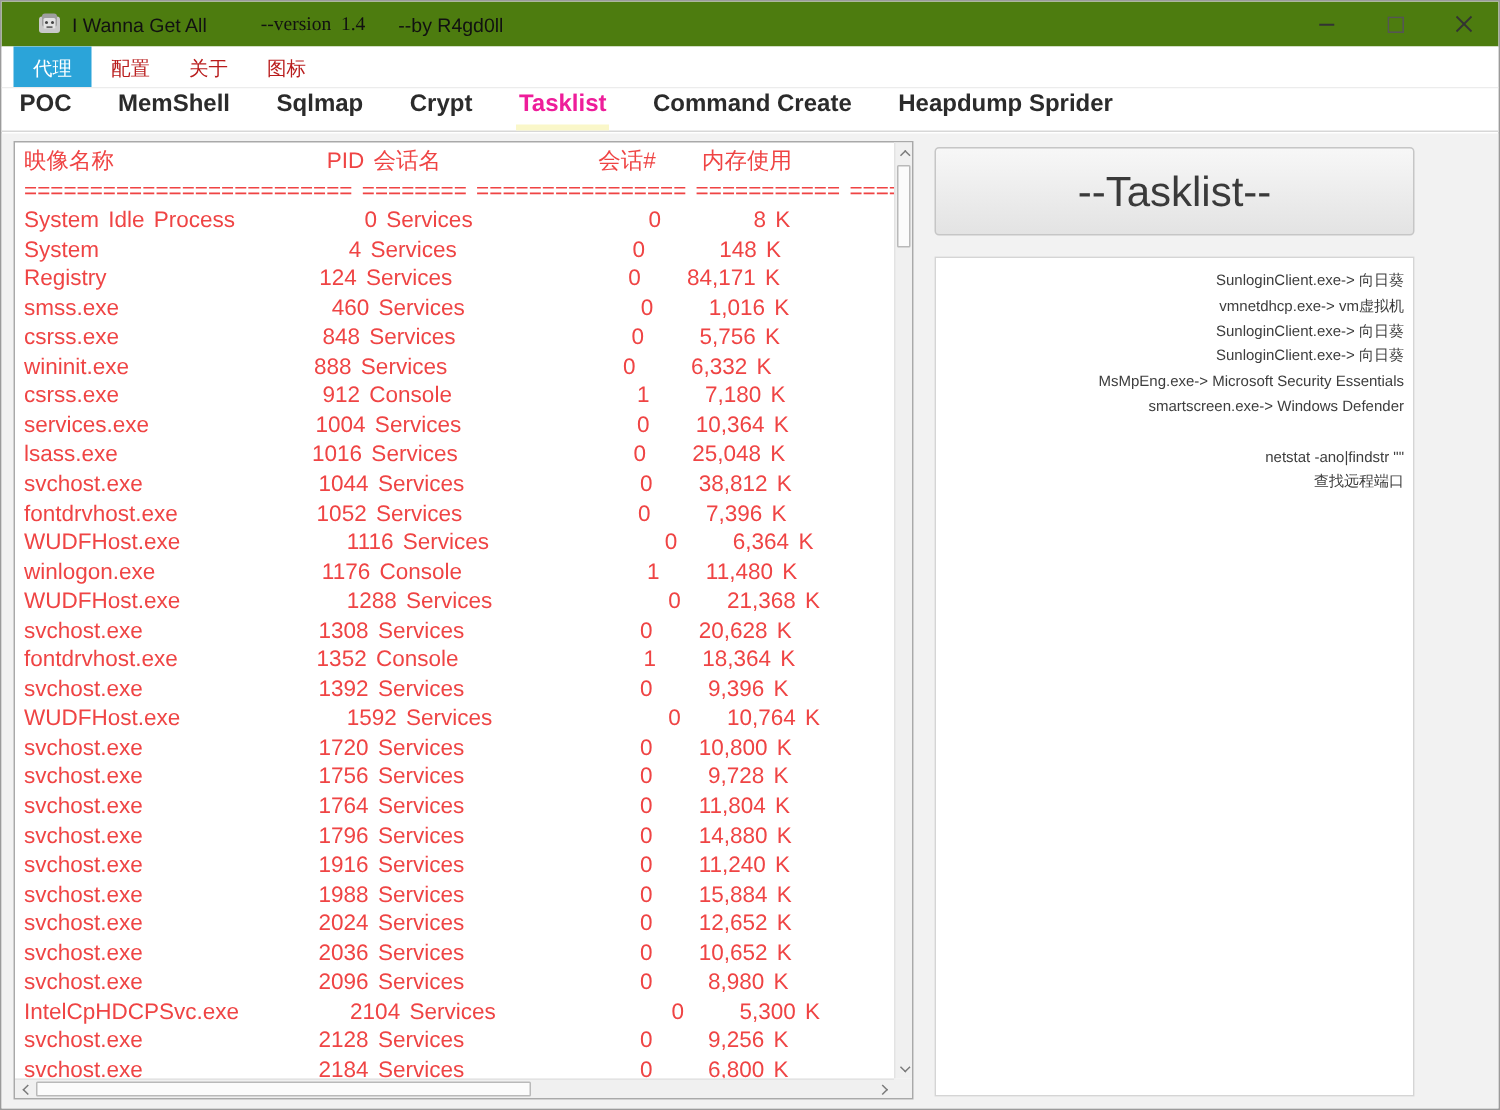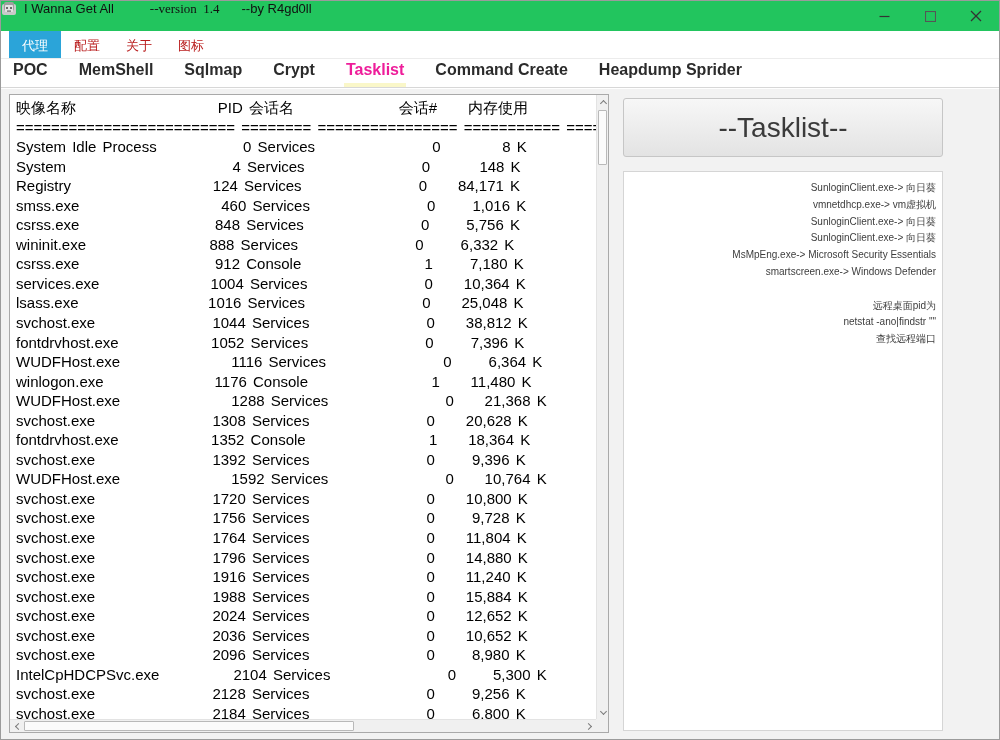--- a/index.html
+++ b/index.html
@@ -1,21 +1,21 @@
 <!DOCTYPE html>
 <html><head>
 <meta charset="utf-8">
 <style>
   * { margin:0; padding:0; box-sizing:border-box; }
   html,body { width:1000px; height:740px; }
   body { font-family:"Liberation Sans","DejaVu Sans",sans-serif; background:#ffffff; }
   .window { width:1000px; height:740px; border:1px solid #9b9b9b; background:#ffffff; position:relative; overflow:hidden; }
 
   
-  .titlebar { height:30px; display:flex; align-items:flex-start; padding-left:0; background:#22c55e; }
+  .titlebar { height:30px; display:flex; align-items:center; padding-left:24px; background:#4d7c0f; }
   .app-icon { width:16px; height:16px; display:inline-block; margin-right:7px; }
   .title-seg { font-size:13px; color:#111; white-space:pre; }
   .seg-version { margin-left:36px;font-family:Liberation Serif, serif; }
   .seg-author { margin-left:22px; }
   .win-controls { margin-left:auto; display:flex; height:30px; }
   .win-btn { width:46px; height:30px; border:none; background:transparent; display:flex; align-items:center; justify-content:center; cursor:default; }
 
   
   .menubar { height:28px; display:flex; align-items:stretch; padding-left:8px; background:#ffffff; border-bottom:1px solid #ececec; }
   .menu-item { font-size:13px; color:#b91c1c; padding:6px 13px 5px 13px; }
@@ -23,21 +23,21 @@
 
   
   .tabbar { height:29px; display:flex; align-items:flex-end; padding-left:10px; background:#ffffff; border-bottom:1px solid #d7d7d7; }
   .tab { font-size:16px; font-weight:bold; color:#2b2b2b; margin-right:27px; padding:5px 2px 4px 2px; border-bottom:4px solid transparent; }
 
   
   .content { position:absolute; top:88px; left:0; right:0; bottom:0; background:#f2f2f2; }
 
   .listbox { position:absolute; left:8px; top:5px; width:600px; height:639px; background:#ffffff; border:1px solid #a9a9a9; }
   .list-lines { position:absolute; left:0; top:0; right:12px; bottom:13px; overflow:hidden; padding:3px 0 0 6px; }
-  .list-line { font-size:15px; line-height:19.55px; color:#000000; white-space:pre; word-spacing:2px; }
+  .list-line { font-size:15px; line-height:19.55px; color:#ef4444; white-space:pre; word-spacing:2px; }
 
   
   .vscroll { position:absolute; top:0; right:0; bottom:13px; width:12px; background:#f0f0f0; border-left:1px solid #e3e3e3; }
   .hscroll { position:absolute; left:0; right:12px; bottom:0; height:13px; background:#f0f0f0; border-top:1px solid #e3e3e3; }
   .sb-corner { position:absolute; right:0; bottom:0; width:12px; height:13px; background:#f0f0f0; }
   .sb-arrow { position:absolute; display:flex; align-items:center; justify-content:center; }
   .vscroll .sb-arrow { width:12px; height:13px; left:0; }
   .hscroll .sb-arrow { width:13px; height:13px; top:0; }
   .chev { width:5px; height:5px; border-right:1px solid #7a7a7a; border-bottom:1px solid #7a7a7a; display:inline-block; }
   .chev.up    { transform:rotate(225deg); margin-top:3px; }
@@ -183,20 +183,19 @@
     <div class="rightpanel">
       <button class="tasklist-btn">--Tasklist--</button>
       <div class="output-box" id="output-box">
           <div class="out-line">SunloginClient.exe-&gt; 向日葵</div>
           <div class="out-line">vmnetdhcp.exe-&gt; vm虚拟机</div>
           <div class="out-line">SunloginClient.exe-&gt; 向日葵</div>
           <div class="out-line">SunloginClient.exe-&gt; 向日葵</div>
           <div class="out-line">MsMpEng.exe-&gt; Microsoft Security Essentials</div>
           <div class="out-line">smartscreen.exe-&gt; Windows Defender</div>
           <div class="out-line"></div>
-          <div class="out-line">远程桌面pid为</div>
           <div class="out-line">netstat -ano|findstr ""</div>
           <div class="out-line">查找远程端口</div>
         </div>
     </div>
 
   </div>
 </div>
 
 </body></html>

